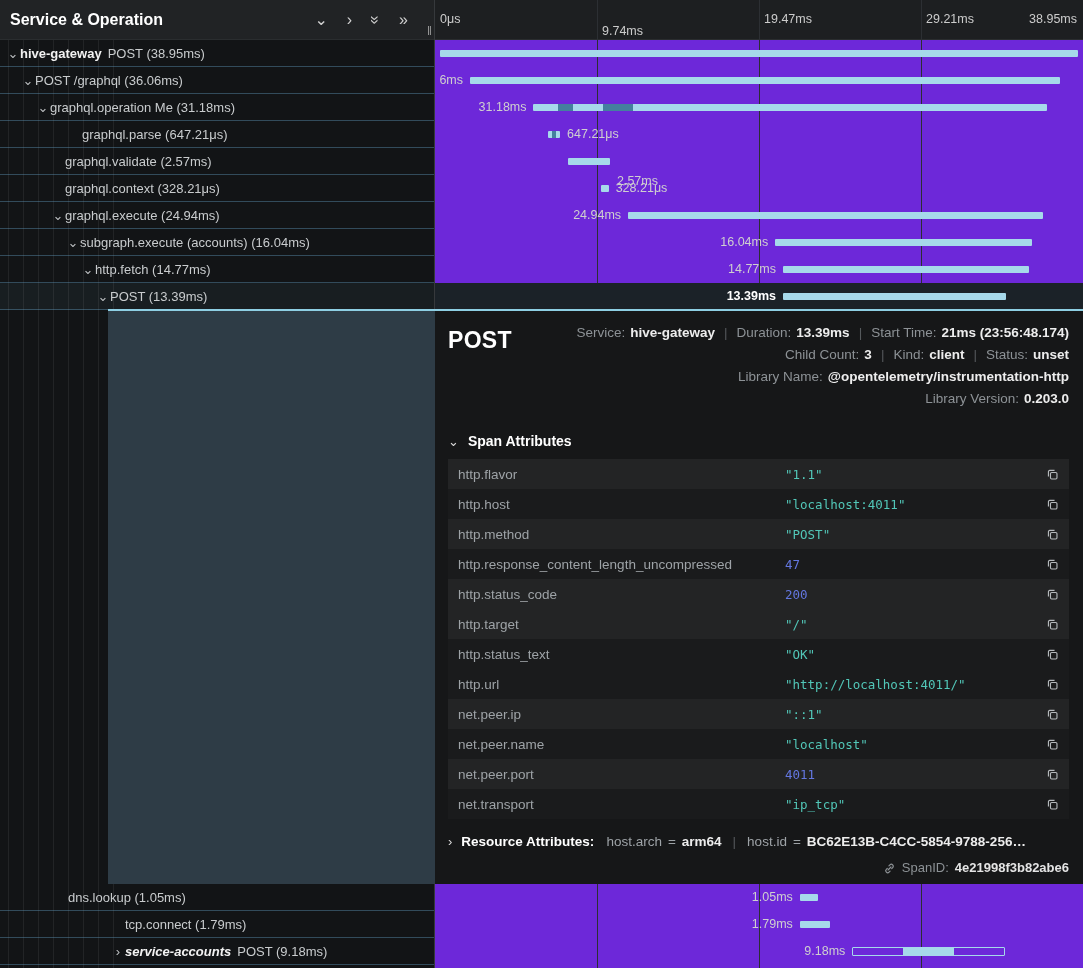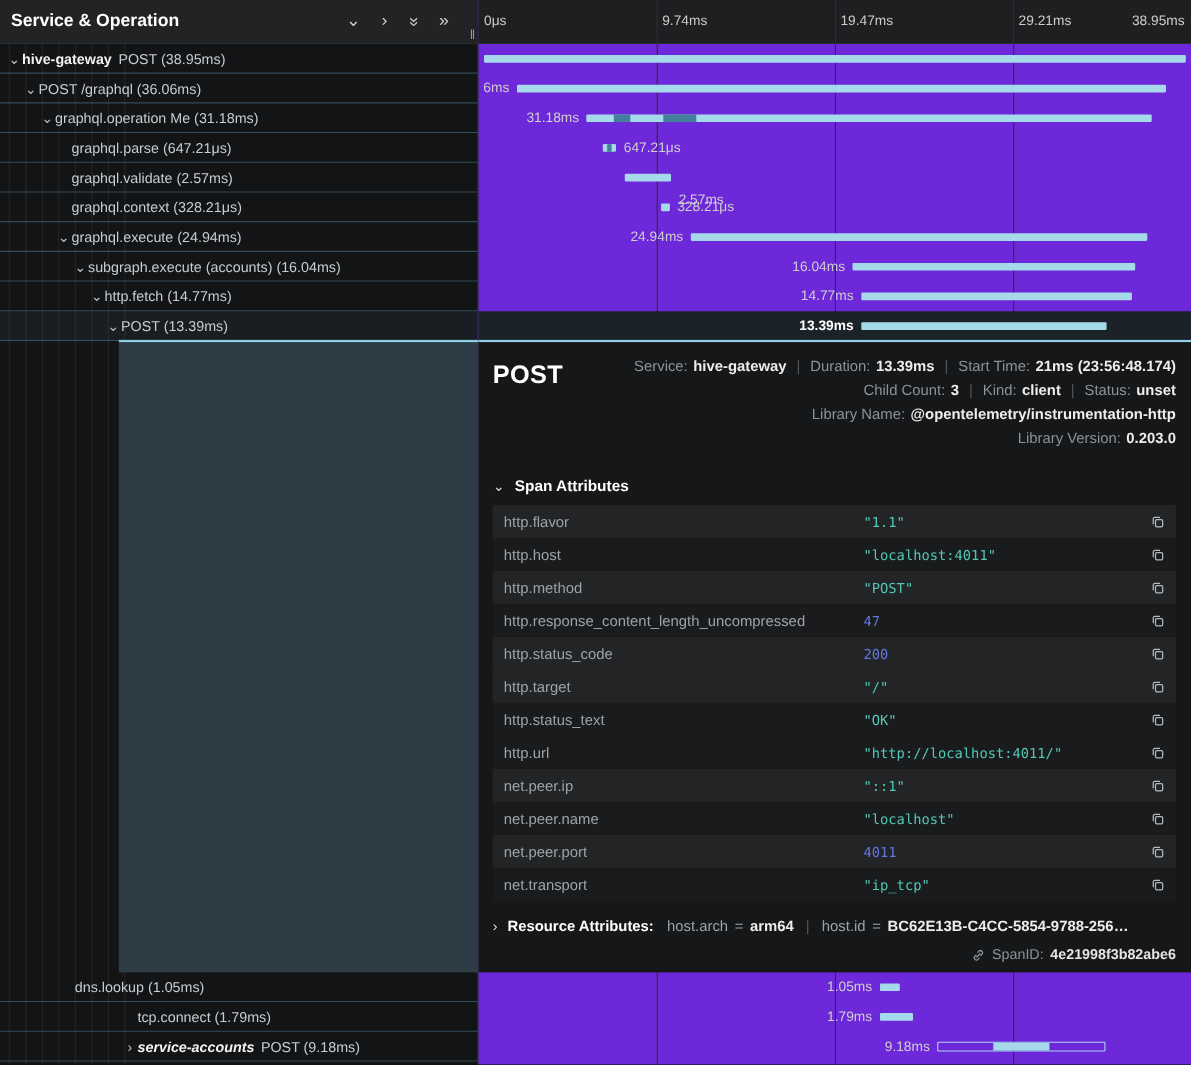--- a/index.html
+++ b/index.html
@@ -111,21 +111,21 @@
           <span class="lbl">POST (38.95ms)</span>
         </div>
         <div class="tree-row" style="padding-left: 21px;">
           <span class="chev">⌄</span>
           <span class="lbl">POST /graphql (36.06ms)</span>
         </div>
         <div class="tree-row" style="padding-left: 36px;">
           <span class="chev">⌄</span>
           <span class="lbl">graphql.operation Me (31.18ms)</span>
         </div>
-        <div class="tree-row" style="padding-left: 51px;">
+        <div class="tree-row" style="padding-left: 68px;">
           <span class="chev"></span>
           <span class="lbl">graphql.parse (647.21μs)</span>
         </div>
         <div class="tree-row" style="padding-left: 51px;">
           <span class="chev"></span>
           <span class="lbl">graphql.validate (2.57ms)</span>
         </div>
         <div class="tree-row" style="padding-left: 51px;">
           <span class="chev"></span>
           <span class="lbl">graphql.context (328.21μs)</span>
@@ -167,21 +167,21 @@
 
   <div class="timeline">
     <div class="tl-header"></div>
     <div id="gridlines">
         <div class="gridline" style="left: 25%;"></div>
         <div class="gridline" style="left: 50%;"></div>
         <div class="gridline" style="left: 75%;"></div>
       </div>
     <div id="ticks" class="ticks">
         <span class="tick-label" style="left: calc(0% + 5px);">0μs</span>
-        <span class="tick-label" style="left: calc(25% + 5px);">9.74ms</span>
+        <span class="tick-label" style="left: calc(25% + 5px); margin-top: 12px;">9.74ms</span>
         <span class="tick-label" style="left: calc(50% + 5px);">19.47ms</span>
         <span class="tick-label" style="left: calc(75% + 5px);">29.21ms</span>
         <span class="tick-label" style="right: 6px;">38.95ms</span>
       </div>
     <div id="tl-rows" class="tl-rows">
         <div class="t-row">
           <div class="bar" style="left: 0.8%; width: 98.4%;"></div>
         </div>
         <div class="t-row">
           <div class="bar" style="left: 5.4%; width: 91%;"></div>

